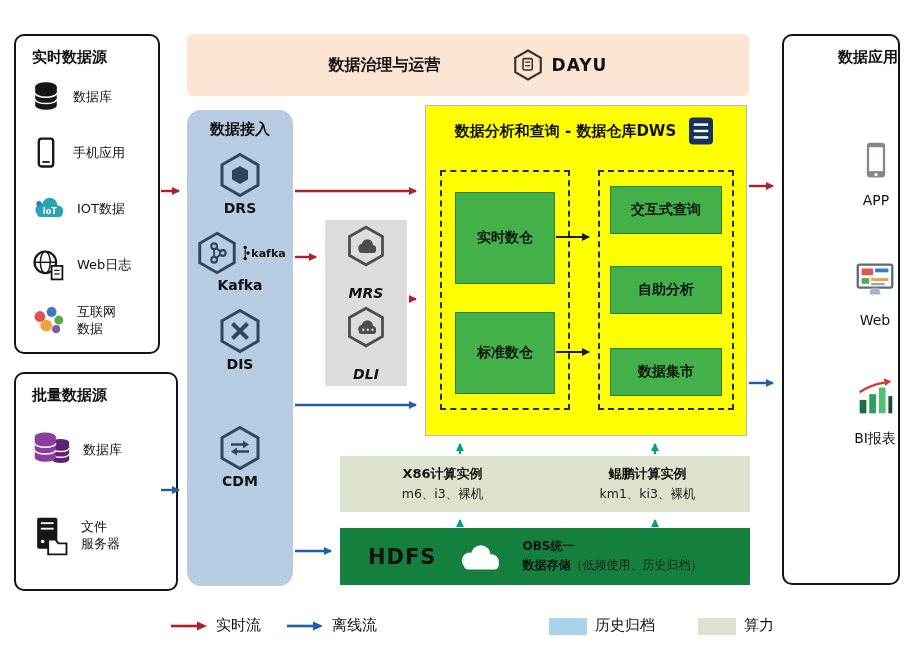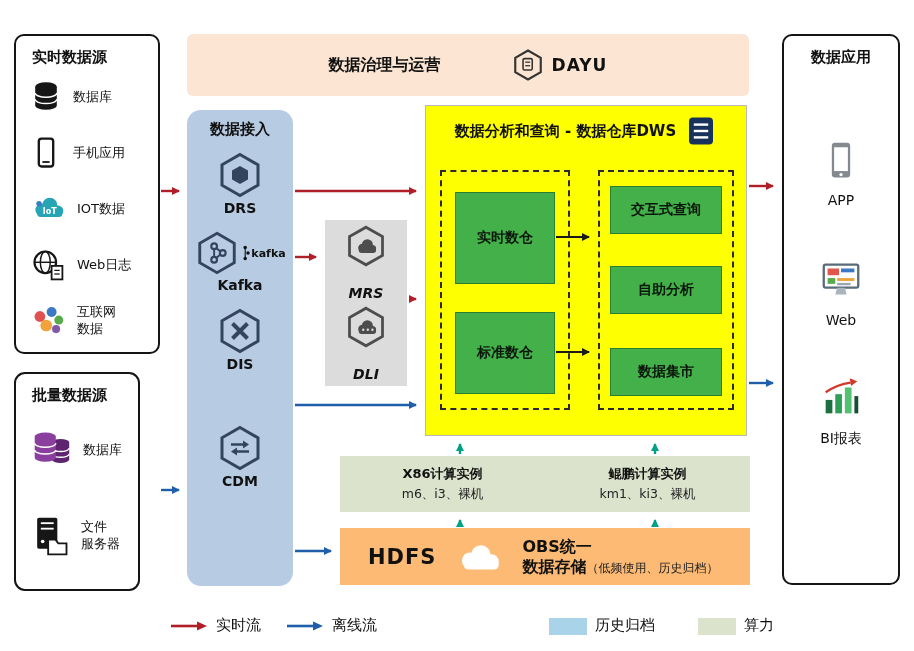--- a/index.html
+++ b/index.html
@@ -30,27 +30,27 @@
   .dws-title-row { position:absolute; top:9px; left:0; right:0; display:flex; align-items:center; justify-content:center; gap:9px; }
   .dws-title { font-size:15px; font-weight:bold; color:#111; }
   .dashed { position:absolute; border:2px dashed #2a2a2a; }
   .gbox { position:absolute; background:#43b049; border:1px solid #2c7f31; display:flex; align-items:center; justify-content:center; font-weight:bold; font-size:14px; color:#0b160c; text-align:center; }
 
   .compute { background:#dce3cd; display:flex; }
   .compute .cell { flex:1; display:flex; flex-direction:column; align-items:center; justify-content:center; }
   .compute .ctitle { font-size:13px; font-weight:bold; color:#111; }
   .compute .cspec { font-size:12.5px; color:#222; margin-top:3px; }
 
-  .hdfs { background:#fdba74; display:flex; align-items:center; padding-left:28px; gap:16px; }
+  .hdfs { background:#15803d; display:flex; align-items:center; padding-left:28px; gap:16px; }
   .hdfs-label { font-size:21px; font-weight:bold; color:#111; letter-spacing:1px; }
   .obs-text { line-height:1.25; }
-  .obs-b { font-size:16px; font-weight:bold; color:#111; }
+  .obs-b { font-size:12px; font-weight:bold; color:#111; }
   .obs-note { font-size:12px; color:#222; }
 
-  .apps { display:flex; flex-direction:column; align-items:center; }
+  .apps { display:flex; flex-direction:column; align-items:flex-end; }
   .apps .ptitle { padding:12px 0 0 0; }
   .app-item { display:flex; flex-direction:column; align-items:center; }
   .app-item .lbl { font-size:14px; margin-top:8px; }
 
   .legend-item { position:absolute; top:614px; height:24px; display:flex; align-items:center; gap:8px; }
   .legend-item .lbl { font-size:15px; color:#111; white-space:nowrap; }
   .swatch { width:38px; height:17px; }
   .sw-archive { background:#a9d3e9; }
   .sw-compute { background:#dce3cd; }
 
@@ -138,21 +138,21 @@
           <circle cx="34" cy="19" r="5" fill="#58ab4a"></circle>
           <circle cx="20" cy="25" r="6.5" fill="#f0a23c"></circle>
           <circle cx="31" cy="29" r="4.5" fill="#8458a8"></circle>
         </svg>
       </span>
       <span class="lbl">互联网
 数据</span>
     </div>
   </div>
 
-  <div class="abs panel" style="left:14px;top:372px;width:126px;height:219px;border-radius:11px;">
+  <div class="abs panel" style="left:14px;top:372px;width:164px;height:219px;">
     <div class="ptitle">批量数据源</div>
     <div class="src-item tall">
       <span class="icon">
         <svg viewBox="0 0 48 48" width="46" height="46">
           <g>
             <path d="M25 16 v18 a9 3.6 0 0 0 18 0 v-18" fill="#5e2470"></path>
             <ellipse cx="34" cy="16" rx="9" ry="3.6" fill="#5e2470"></ellipse>
             <path d="M25 22 a9 3.6 0 0 0 18 0 M25 28 a9 3.6 0 0 0 18 0" stroke="#fff" fill="none" stroke-width="1.4"></path>
           </g>
           <g>

